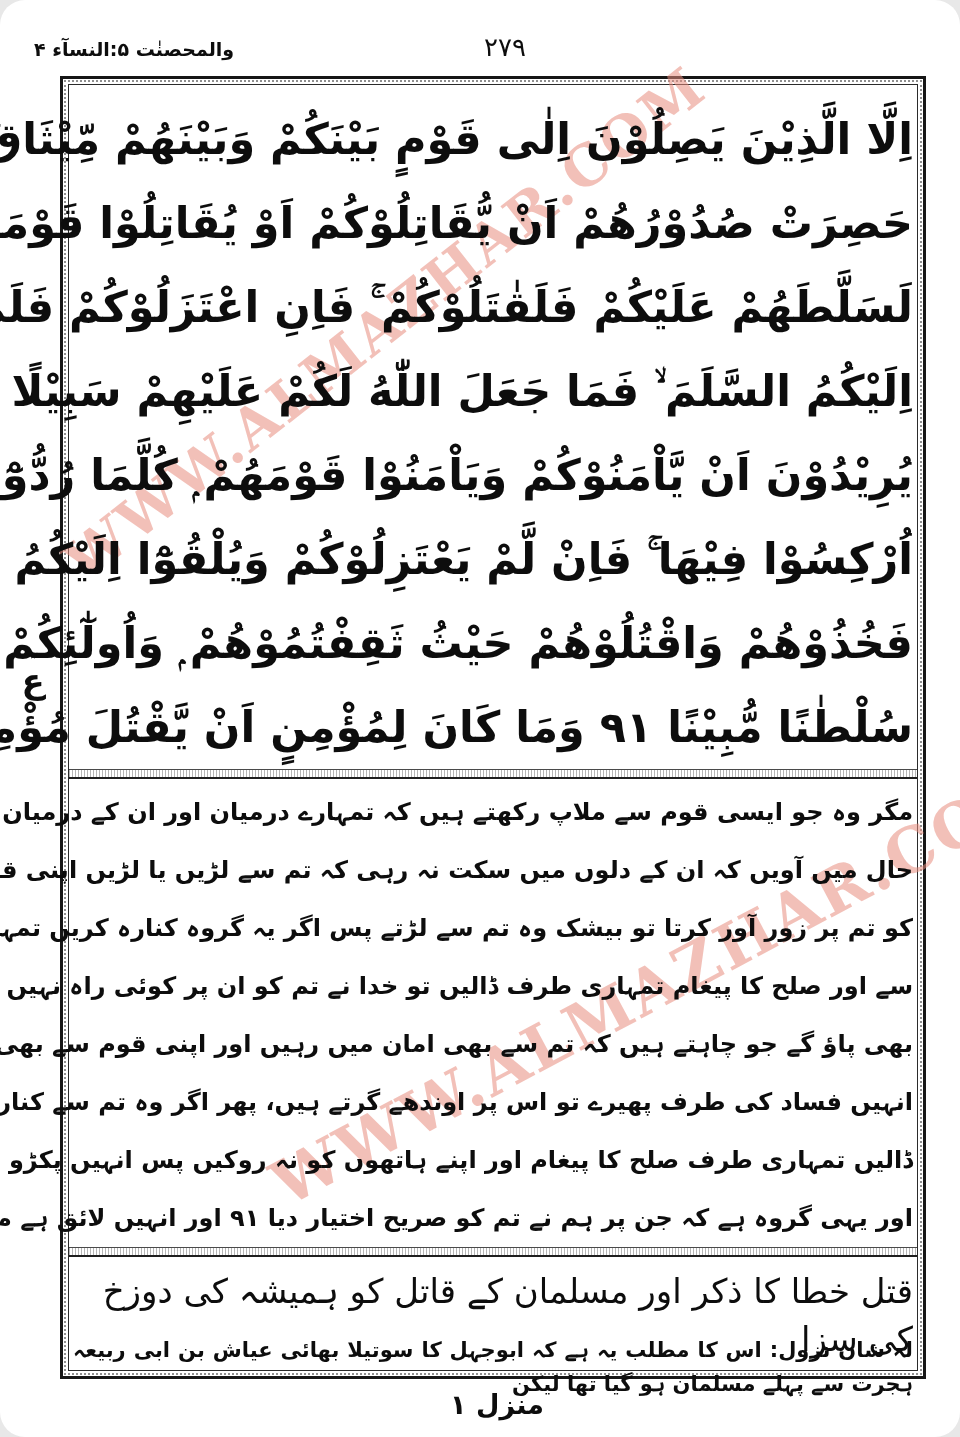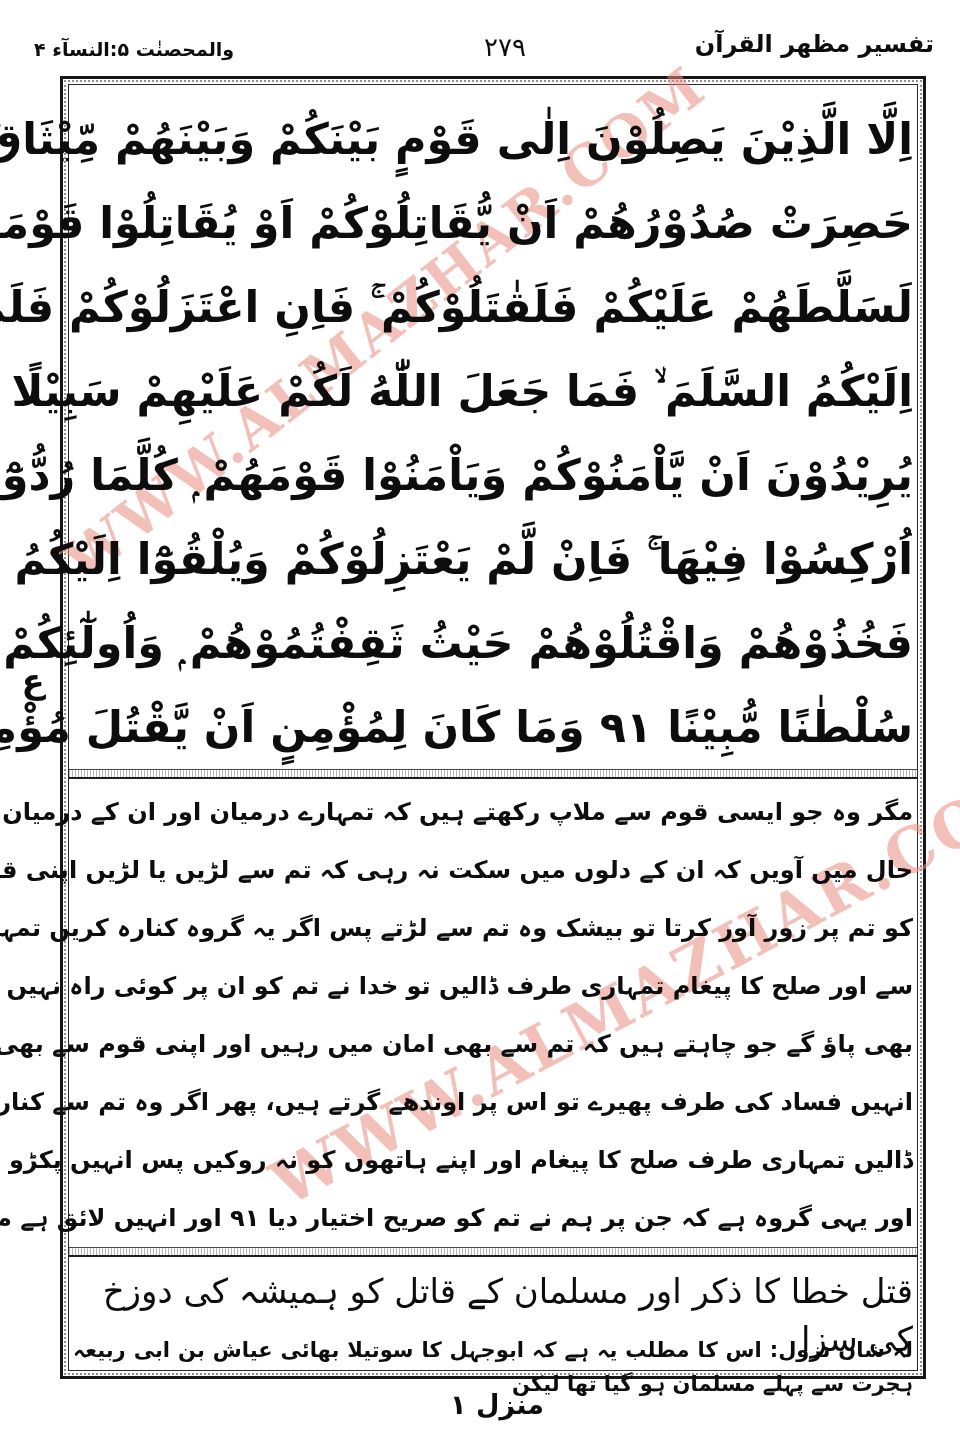--- a/index.html
+++ b/index.html
@@ -1,19 +1,19 @@
 <!DOCTYPE html>
 <html lang="ur"><head>
 <meta charset="utf-8">
 <style>
   html,body { margin:0; padding:0; background:#e8e8e8; }
   .page {
     position:relative; width:960px; height:1437px;
     background:#ffffff; overflow:hidden;
-    font-family:"DejaVu Sans", sans-serif; color:#0d0d0d;
+    font-family:"DejaVu Sans", sans-serif; color:#0d0d0d;border-radius:25px;
   }
 
   
   .hdr-left  { position:absolute; left:34px;  top:38px; font-size:19px; font-weight:bold; direction:rtl; }
   .hdr-page  { position:absolute; left:505px; top:32px; transform:translateX(-50%); font-size:26px; font-weight:normal; }
   .hdr-right { position:absolute; right:26px; top:30px; font-size:24px; font-weight:bold; direction:rtl; }
 
   
   .frame {
     position:absolute; left:60px; top:76px; width:866px; height:1303px;
@@ -75,21 +75,20 @@
   .wm1 { left:8px;   top:350px; width:600px; font-size:56px; transform:rotate(-38deg); text-align:center; }
   .wm2 { left:235px; top:985px; width:710px; font-size:62px; transform:rotate(-28deg); text-align:center; }
 </style>
 </head>
 <body>
 
 <div class="page">
 
   <div class="hdr-left">والمحصنٰت ۵:النسآء ۴</div>
   <div class="hdr-page">۲۷۹</div>
-  <div class="hdr-right">تفسير مظهر القرآن</div>
 
   <div class="wm wm1">WWW.ALMAZHAR.COM</div>
   <div class="wm wm2">WWW.ALMAZHAR.COM</div>
 
   <div class="ruku-marker">
     <span class="star">٭</span>
     <span class="ain">ع</span>
   </div>
 
   <div class="frame">

